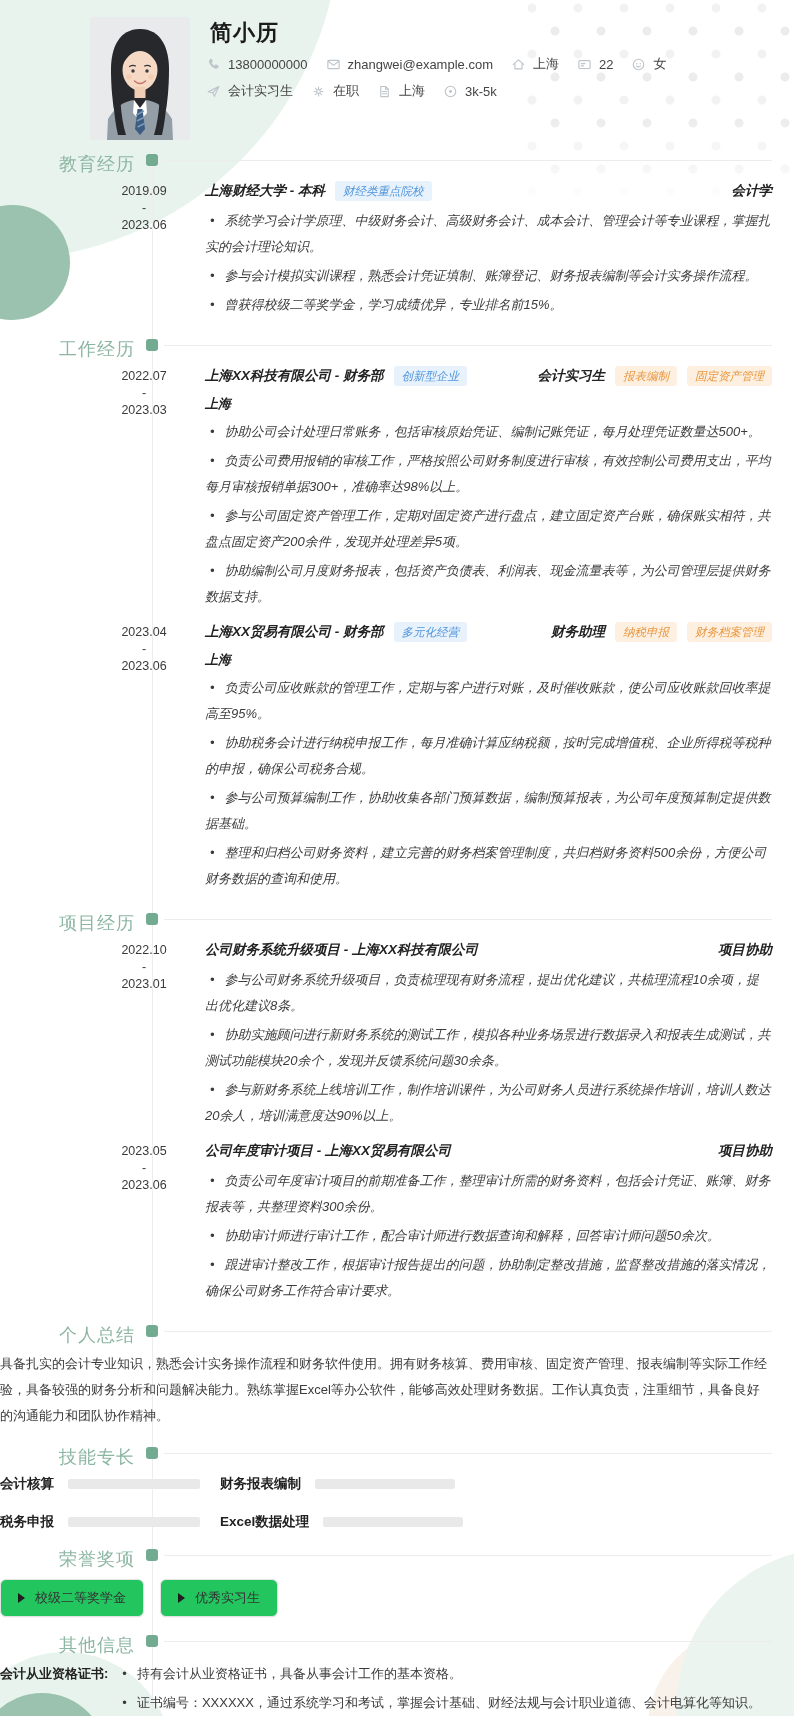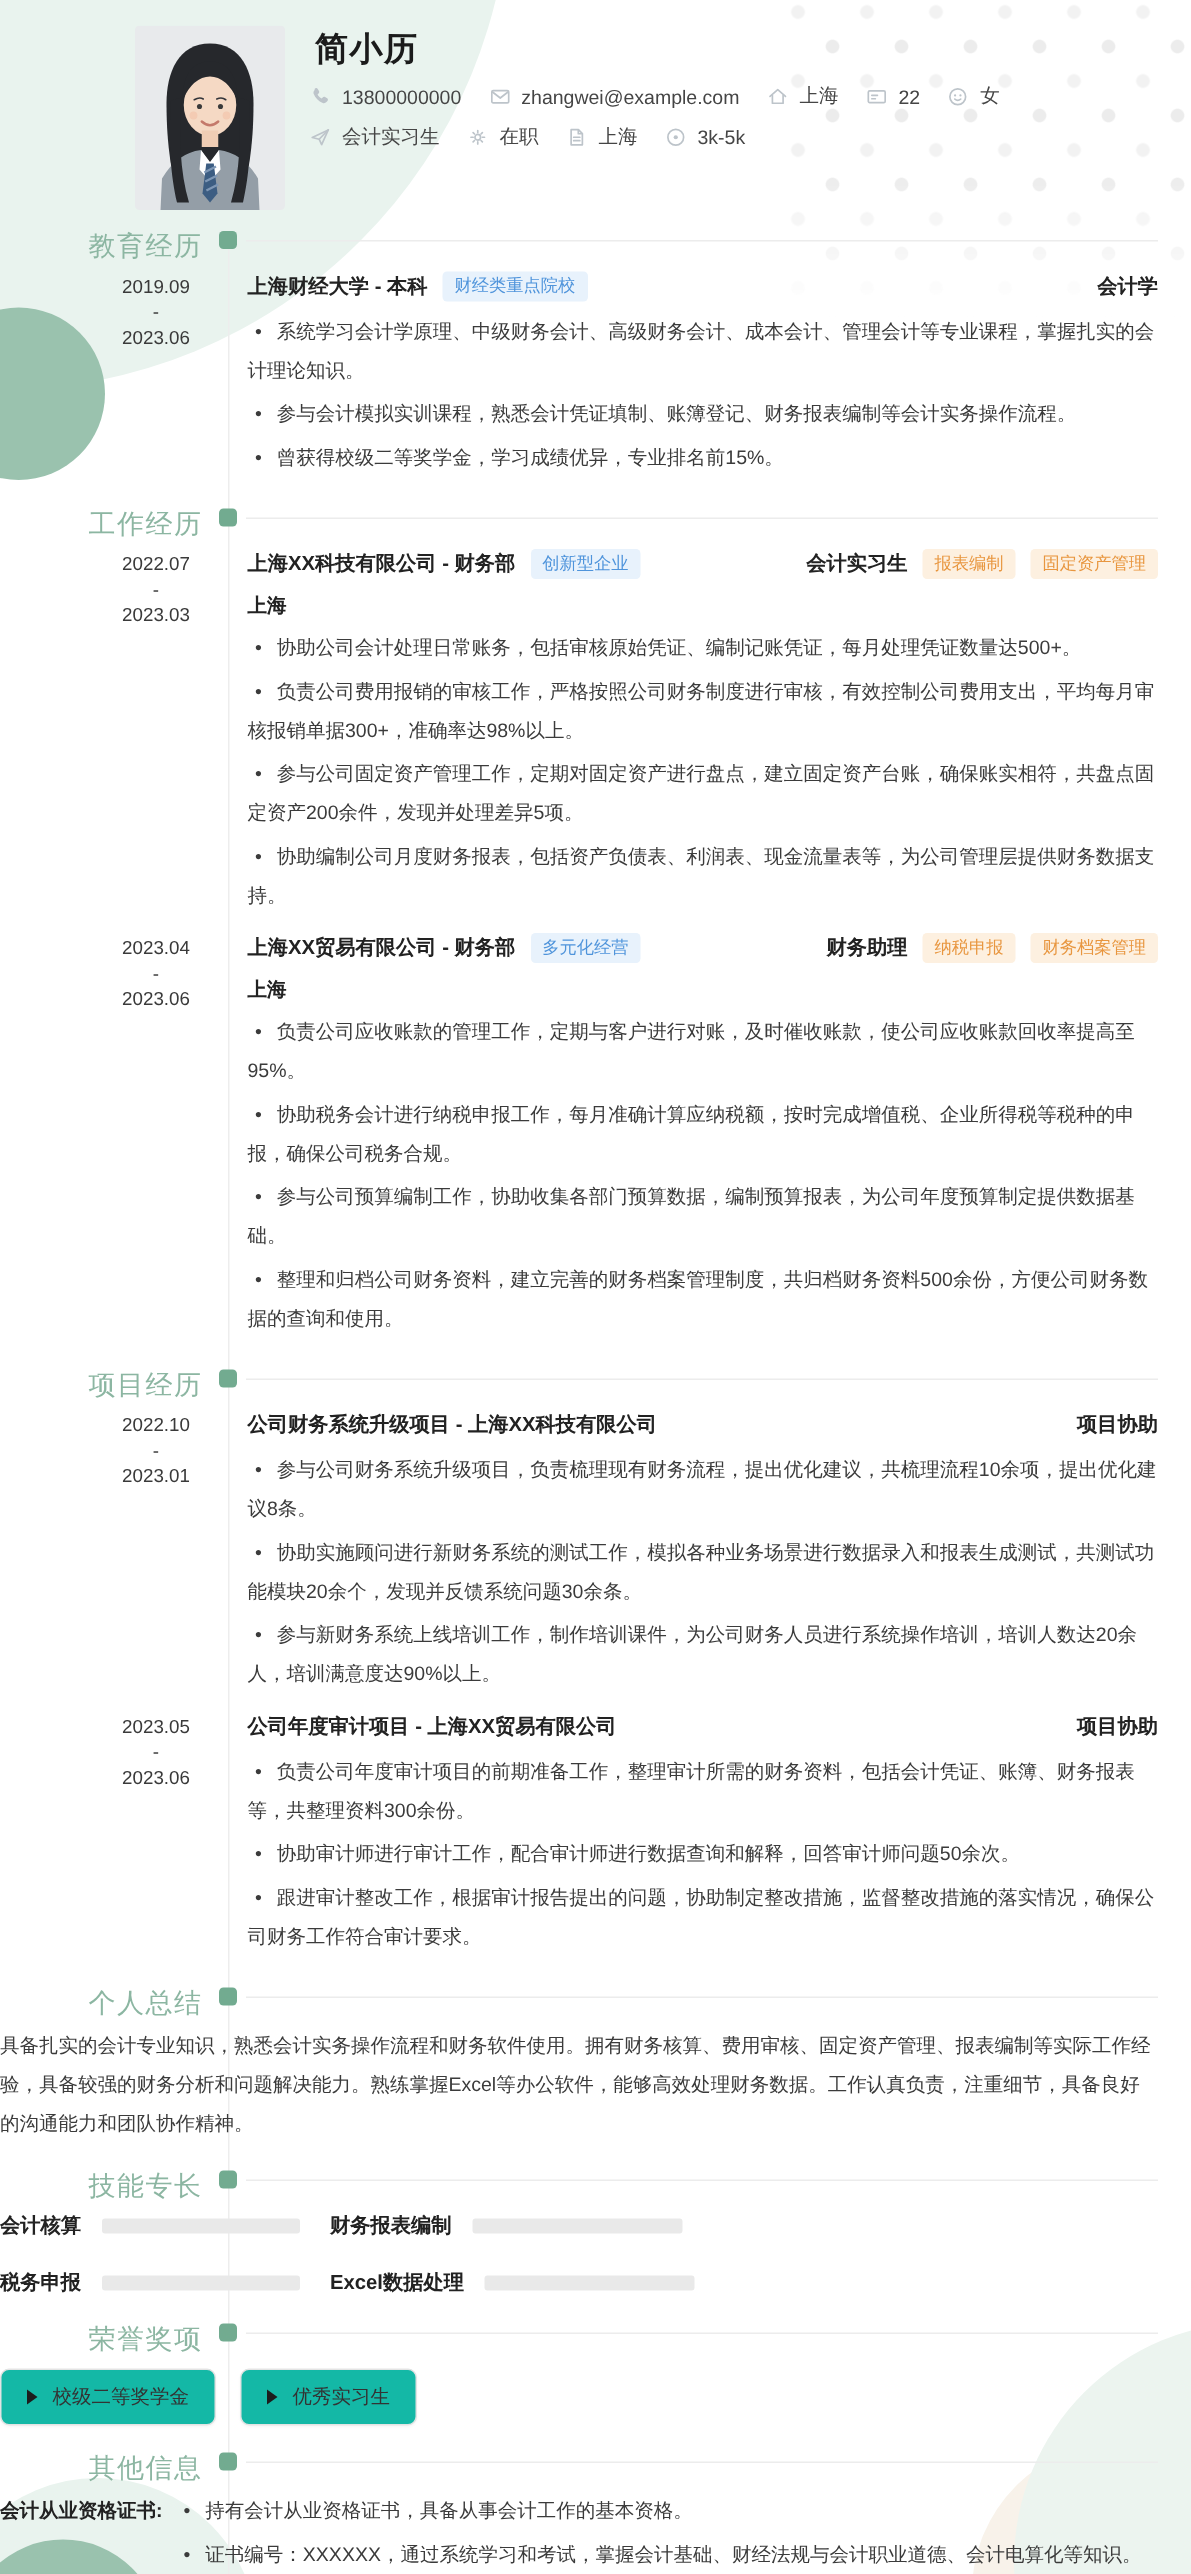--- a/index.html
+++ b/index.html
@@ -42,25 +42,25 @@
   .cicon svg { display:block; width:15px; height:15px; }
 
   
   main { position:relative; z-index:2; }
   section.section { position:relative; margin-bottom:14px; }
   .sec-head { position:relative; height:20px; margin-bottom:10px; }
   .sec-label { position:absolute; left:0; top:2px; width:135px; text-align:right; font-size:18px; color:var(--accent,#8cb6a2); letter-spacing:1px; }
   .sec-square { position:absolute; left:146px; top:4px; width:12px; height:12px; border-radius:3px; background:var(--marker,#72ab90); }
   .sec-rule { position:absolute; left:164px; right:22px; top:10px; height:1px; background:#ececec; }
 
-  .entry { display:flex; }
+  .entry { display:flex;padding-left:40px; }
   .entry + .entry { margin-top:8px; }
   .entry-dates { flex:none; width:152px; padding:3px 0 0 56px; }
   .entry-dates span { display:block; text-align:center; font-size:12.5px; line-height:17px; color:#3a3a3a; }
-  .entry-body { flex:1; padding-left:13px; padding-right:22px; }
+  .entry-body { flex:1; padding-left:13px; padding-right:22px;font-style:italic; }
 
   .entry-head { display:flex; align-items:center; line-height:22px; margin-bottom:6px; }
   .entry-title { font-size:13.5px; font-weight:bold; color:#222; }
   .tag { font-size:11.5px; line-height:18px; padding:1px 8px; border-radius:3px; white-space:nowrap; }
   .tag-blue { margin-left:10px; color:var(--tag-blue,#4f94db); background:var(--tag-blue-bg,#e8f2fc); }
   .tag-orange { margin-left:10px; color:var(--tag-orange,#e8963f); background:var(--tag-orange-bg,#fdf0e0); }
   .entry-right { margin-left:auto; display:flex; align-items:center; }
   .role, .right-text { font-size:13.5px; font-weight:bold; color:#222; white-space:nowrap; }
   .entry-loc { font-size:13px; font-weight:bold; color:#222; line-height:22px; margin-bottom:4px; }
 
@@ -72,21 +72,21 @@
   .sec-body.indented { margin-right:22px; }
   .summary-text { font-size:13px; line-height:26px; color:#3b3b3b; }
 
   .skills-grid { display:grid; grid-template-columns:200px 1fr; column-gap:90px; row-gap:20px; padding-top:2px;gap:20px; }
   .skill { display:flex; align-items:center; }
   .skill-name { flex:none; font-size:13.5px; font-weight:bold; color:#222; margin-right:14px; }
   .bar { flex:1; max-width:140px; height:10px; background:var(--bar-track,#e9e9e9); border-radius:2px; overflow:hidden; }
   .bar-fill { height:100%; background:var(--bar-fill,#d9ebe1); }
 
   .awards-row { display:flex; gap:16px; padding-top:4px; }
-  .award-pill { display:inline-flex; align-items:center; background:#14b8a6; border:1px solid #e3e3e3; border-radius:6px; padding:9px 17px; font-size:13px; color:#333; box-shadow:0 1px 2px rgba(0,0,0,0.04); cursor:pointer; }
+  .award-pill { display:inline-flex; align-items:center; background:#22c55e; border:1px solid #e3e3e3; border-radius:6px; padding:9px 17px; font-size:13px; color:#333; box-shadow:0 1px 2px rgba(0,0,0,0.04); cursor:pointer; }
   .play-icon { width:0; height:0; border-left:7px solid #1d1d1d; border-top:5px solid transparent; border-bottom:5px solid transparent; margin-right:10px; }
 
   .other-row { display:flex; font-size:13px; line-height:26px; }
   .other-label { flex:none; font-weight:bold; color:#222; margin-right:12px; }
   .other-bullets { flex:1; }
 </style>
 </head>
 <body style="--accent: #8cb6a2; --marker: #72ab90; --mint-light: #e9f3ee; --green-circle: #9ac2ae; --tag-blue: #4f94db; --tag-blue-bg: #e8f2fc; --tag-orange: #e8963f; --tag-orange-bg: #fdf0e0; --bar-fill: #d9ebe1; --bar-track: #e9e9e9;">
 
 <div class="deco" id="blob-tl"></div>

